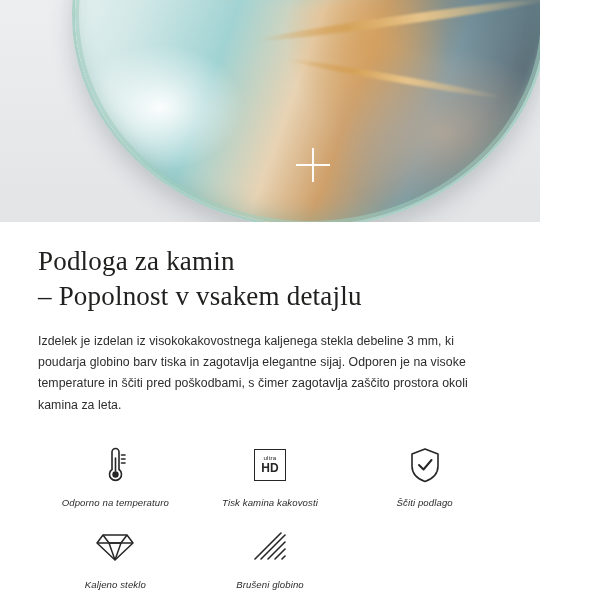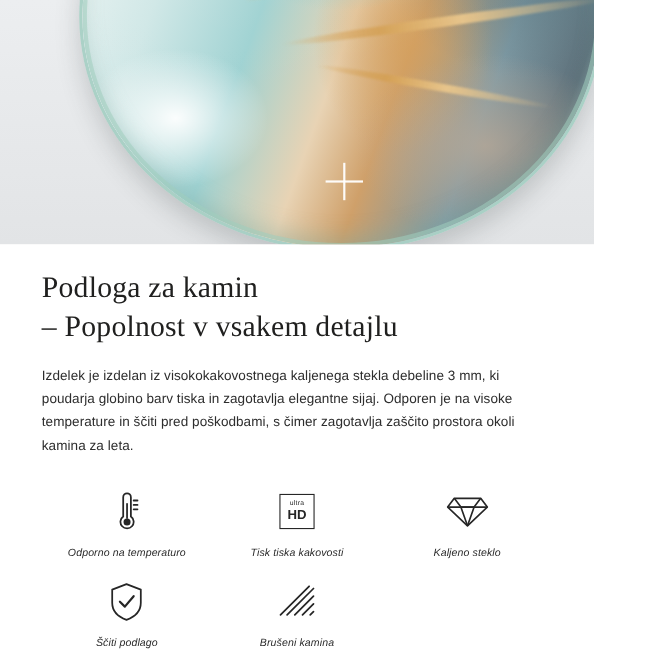--- a/index.html
+++ b/index.html
@@ -206,55 +206,55 @@
         <div class="feature-label">Odporno na temperaturo</div>
       </div>
 
       <div class="feature">
         <div class="feature-icon">
           <div class="ultrahd">
             <span class="u1">ultra</span>
             <span class="u2">HD</span>
           </div>
         </div>
-        <div class="feature-label">Tisk tiska kakovosti</div>
+        <div class="feature-label">Tisk kamina kakovosti</div>
+      </div>
+
+      <div class="feature">
+        <div class="feature-icon">
+          <svg width="34" height="40" viewBox="0 0 34 40" fill="none" stroke="#262626" stroke-width="1.6" stroke-linejoin="round">
+            <path d="M17 4 L30 9 V21 C30 29 24 34 17 36.5 C10 34 4 29 4 21 V9 Z"></path>
+            <polyline points="11,20 15.5,24.5 23.5,15" stroke-width="2" stroke-linecap="round"></polyline>
+          </svg>
+        </div>
+        <div class="feature-label">Ščiti podlago</div>
       </div>
 
       <div class="feature">
         <div class="feature-icon">
           <svg width="40" height="34" viewBox="0 0 40 34" fill="none" stroke="#262626" stroke-width="1.5" stroke-linejoin="round">
             <path d="M8 5 H32 L38 13 L20 30 L2 13 Z"></path>
             <path d="M2 13 H38"></path>
             <path d="M8 5 L14 13 L20 30"></path>
             <path d="M32 5 L26 13 L20 30"></path>
             <path d="M14 13 H26"></path>
           </svg>
         </div>
         <div class="feature-label">Kaljeno steklo</div>
       </div>
 
       <div class="feature">
         <div class="feature-icon">
-          <svg width="34" height="40" viewBox="0 0 34 40" fill="none" stroke="#262626" stroke-width="1.6" stroke-linejoin="round">
-            <path d="M17 4 L30 9 V21 C30 29 24 34 17 36.5 C10 34 4 29 4 21 V9 Z"></path>
-            <polyline points="11,20 15.5,24.5 23.5,15" stroke-width="2" stroke-linecap="round"></polyline>
-          </svg>
-        </div>
-        <div class="feature-label">Ščiti podlago</div>
-      </div>
-
-      <div class="feature">
-        <div class="feature-icon">
           <svg width="38" height="34" viewBox="0 0 38 34" fill="none" stroke="#262626" stroke-width="1.6" stroke-linecap="round">
             <path d="M4 29 L30 3"></path>
             <path d="M10 29 L34 5"></path>
             <path d="M17 29 L34 12"></path>
             <path d="M24 29 L34 19"></path>
             <path d="M31 29 L34 26"></path>
           </svg>
         </div>
-        <div class="feature-label">Brušeni kamina</div>
+        <div class="feature-label">Brušeni globino</div>
       </div>
 
 
     </div>
   </div>
 </div>
 
 </body></html>

